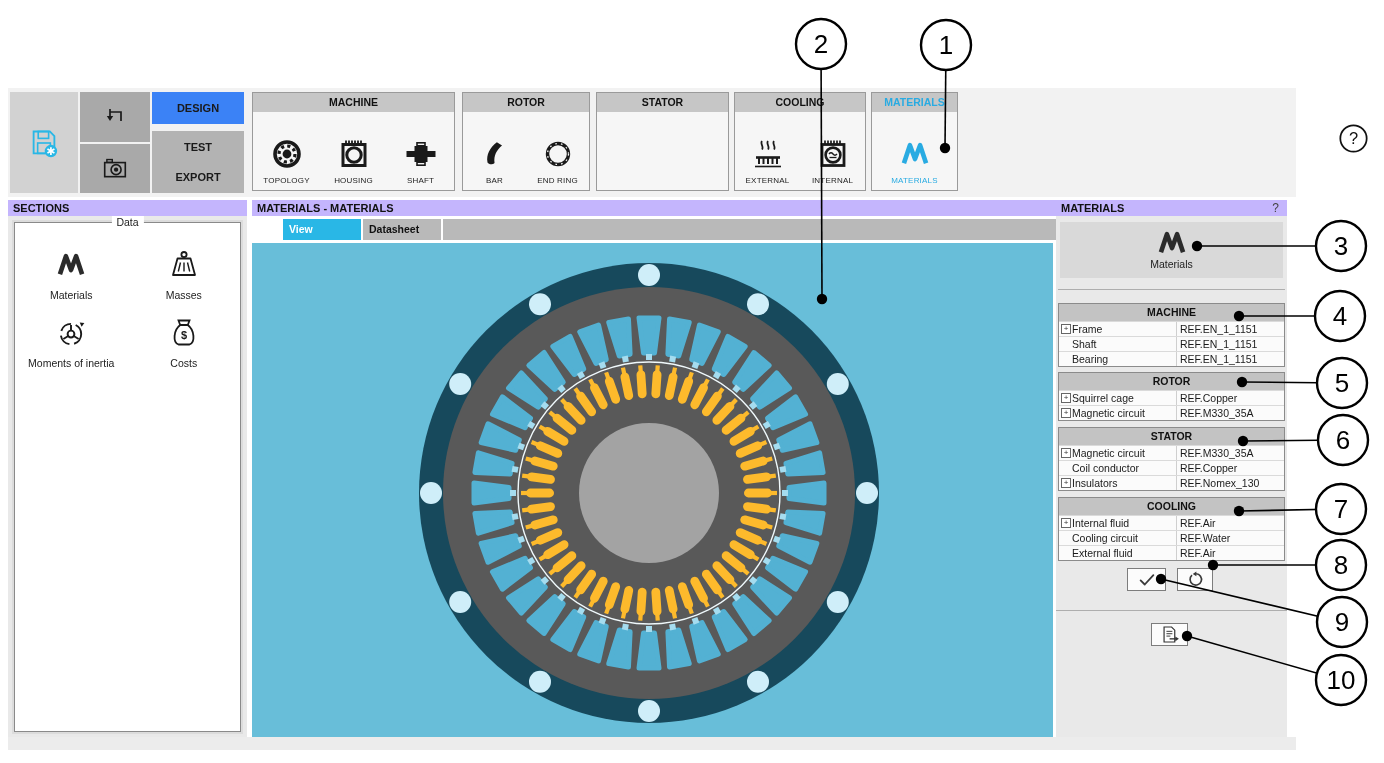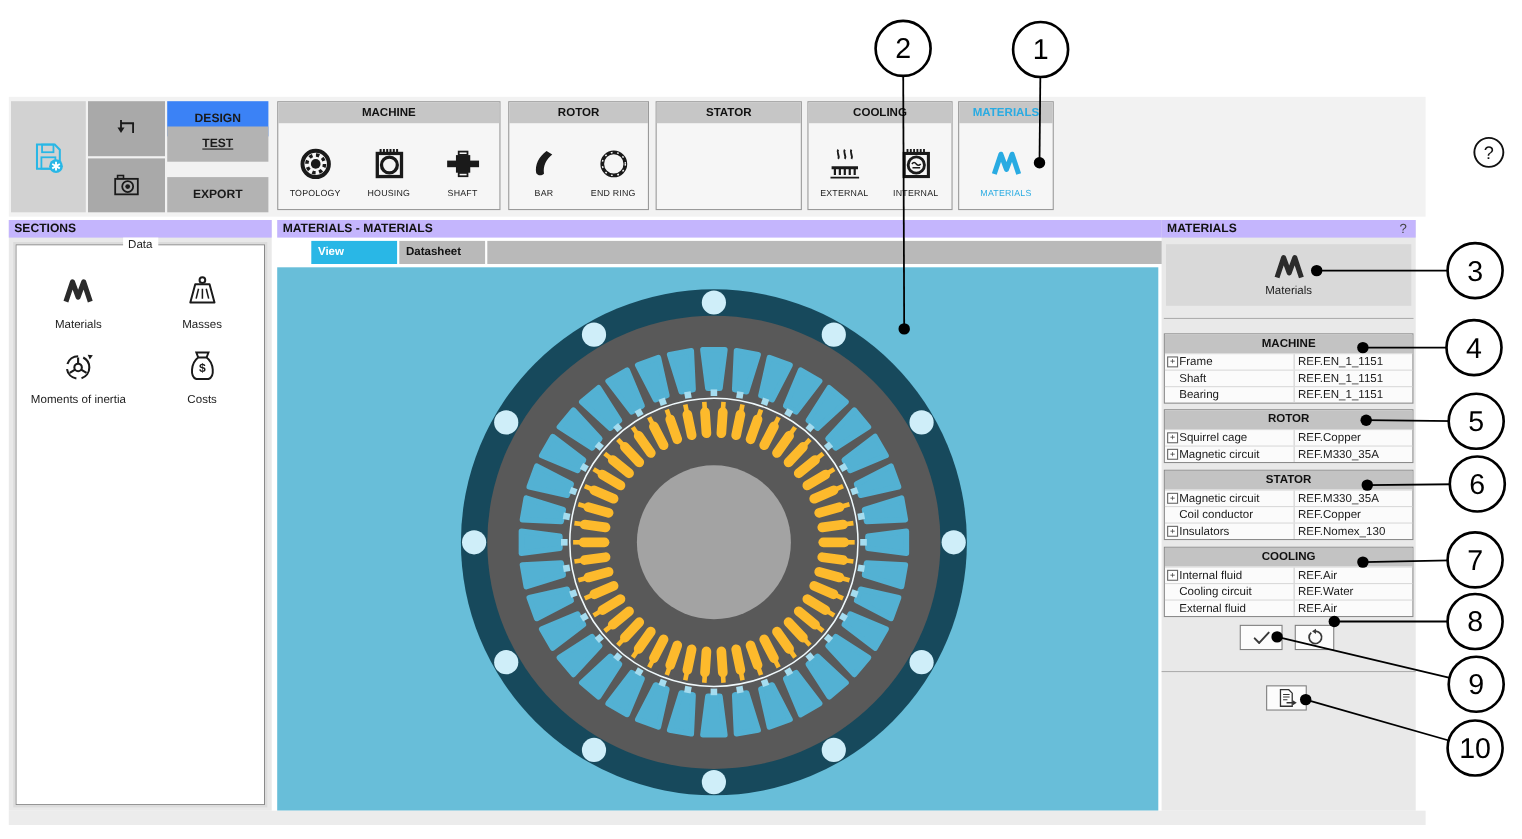--- a/index.html
+++ b/index.html
@@ -13,21 +13,21 @@
   .half-btn{position:absolute;left:72px;width:70px;height:49.5px;background:#a9a9a9;border:none;
             display:flex;align-items:center;justify-content:center;cursor:pointer;}
   #arrow-btn{top:4px;} #camera-btn{top:55.5px;}
   #mode-tabs{left:144px;width:92px;}
   .mode-tab{position:absolute;left:0;width:92px;height:32px;border:none;background:#b3b3b3;
             font:bold 11px "Liberation Sans",sans-serif;color:#1a1a1a;cursor:pointer;}
   .tgroup{position:absolute;top:4px;height:99px;background:#f6f6f6;border:1px solid #9a9a9a;box-sizing:border-box;}
   .tgroup-header{height:19px;background:#c6c6c6;text-align:center;font:bold 10.5px "Liberation Sans",sans-serif;
                  line-height:19px;color:#111;}
   .tgroup.active .tgroup-header{color:#29abe2;}
-  .tgroup-items{display:flex;justify-content:space-around;align-items:center;height:78px;padding-top:10px;box-sizing:border-box;}
+  .tgroup-items{display:flex;justify-content:space-around;align-items:flex-start;height:78px;padding-top:10px;box-sizing:border-box;margin-top:15px;}
   .titem{display:flex;flex-direction:column;align-items:center;cursor:pointer;width:62px;}
   .titem .ticon{height:34px;display:flex;align-items:center;justify-content:center;}
   .titem .tlabel{font-size:8px;color:#222;margin-top:5px;white-space:nowrap;letter-spacing:.2px;}
   .tgroup.active .titem .tlabel{color:#29abe2;}
   #window-help{left:1338px;top:123px;width:31px;height:31px;}
   
   #sections-panel{left:8px;top:200px;width:239px;height:537px;background:#e9e9e9;}
   .bar-header{height:16px;background:#c4b5fd;font:bold 11px "Liberation Sans",sans-serif;line-height:16px;
               padding-left:5px;color:#111;position:relative;}
   #data-fieldset{position:absolute;left:6px;top:22px;width:225px;height:508px;background:#fff;
@@ -95,21 +95,21 @@
   <button id="camera-btn" class="half-btn">
     <span style="width:28px;height:26px;"><svg viewBox="0 0 24 24" width="100%" height="100%">
           <rect x="2.5" y="7" width="19" height="13" fill="none" stroke="#1a1a1a" stroke-width="1.5"></rect>
           <circle cx="13" cy="13.5" r="4.6" fill="none" stroke="#1a1a1a" stroke-width="1.5"></circle>
           <circle cx="13" cy="13.5" r="2" fill="#1a1a1a"></circle>
           <rect x="4.5" y="4.2" width="5" height="2.6" fill="none" stroke="#1a1a1a" stroke-width="1.3"></rect>
         </svg></span>
   </button>
   <div id="mode-tabs" class="tcell">
       <button class="mode-tab" style="top: 0px; background: #3b82f6;">DESIGN</button>
-      <button class="mode-tab" style="top: 23px; text-decoration: underline;">TEST</button>
+      <button class="mode-tab" style="top: 39px;">TEST</button>
       <button class="mode-tab" style="top: 69px;">EXPORT</button>
     </div>
   <div id="toolbar-groups">
       <div class="tgroup" style="left: 244px; width: 203px;">
         <div class="tgroup-header">MACHINE</div>
         <div class="tgroup-items">
           <div class="titem">
             <span class="ticon">
               <svg viewBox="0 0 32 32" width="32" height="32">
                 <circle cx="16" cy="16" r="12" fill="none" stroke="#1a1a1a" stroke-width="3.6"></circle>

